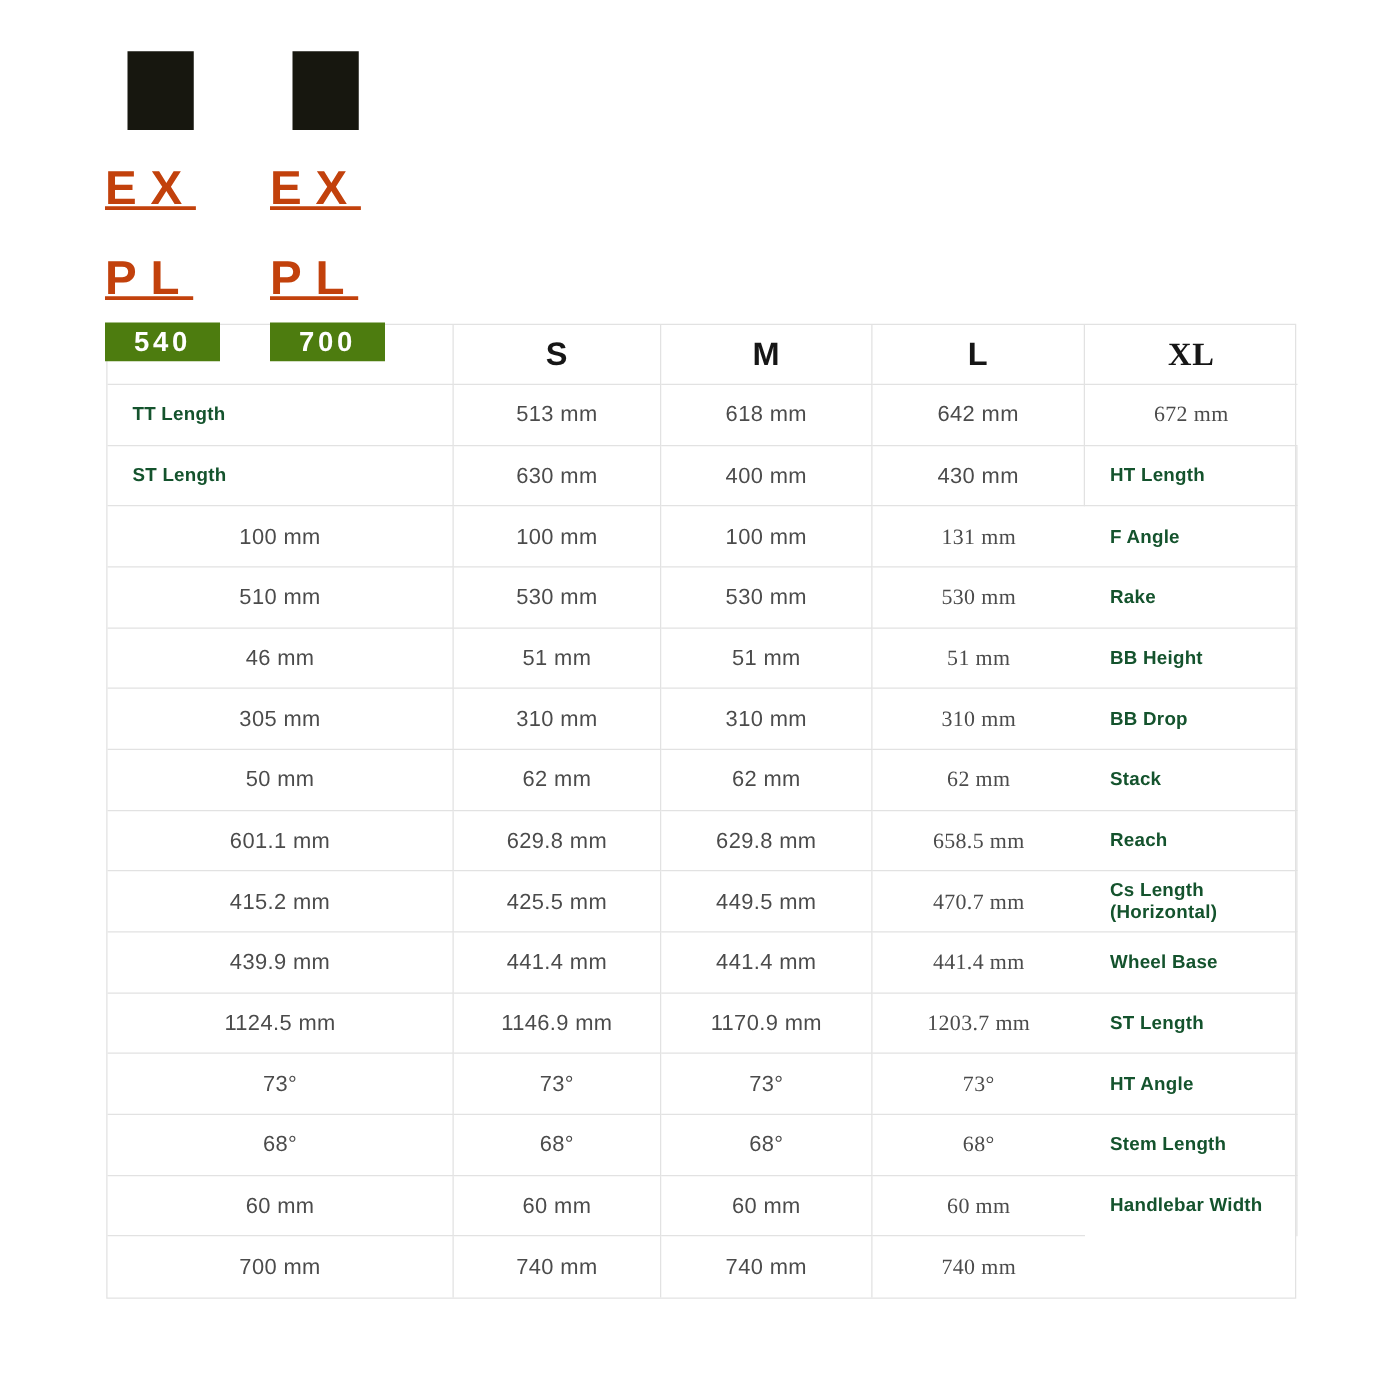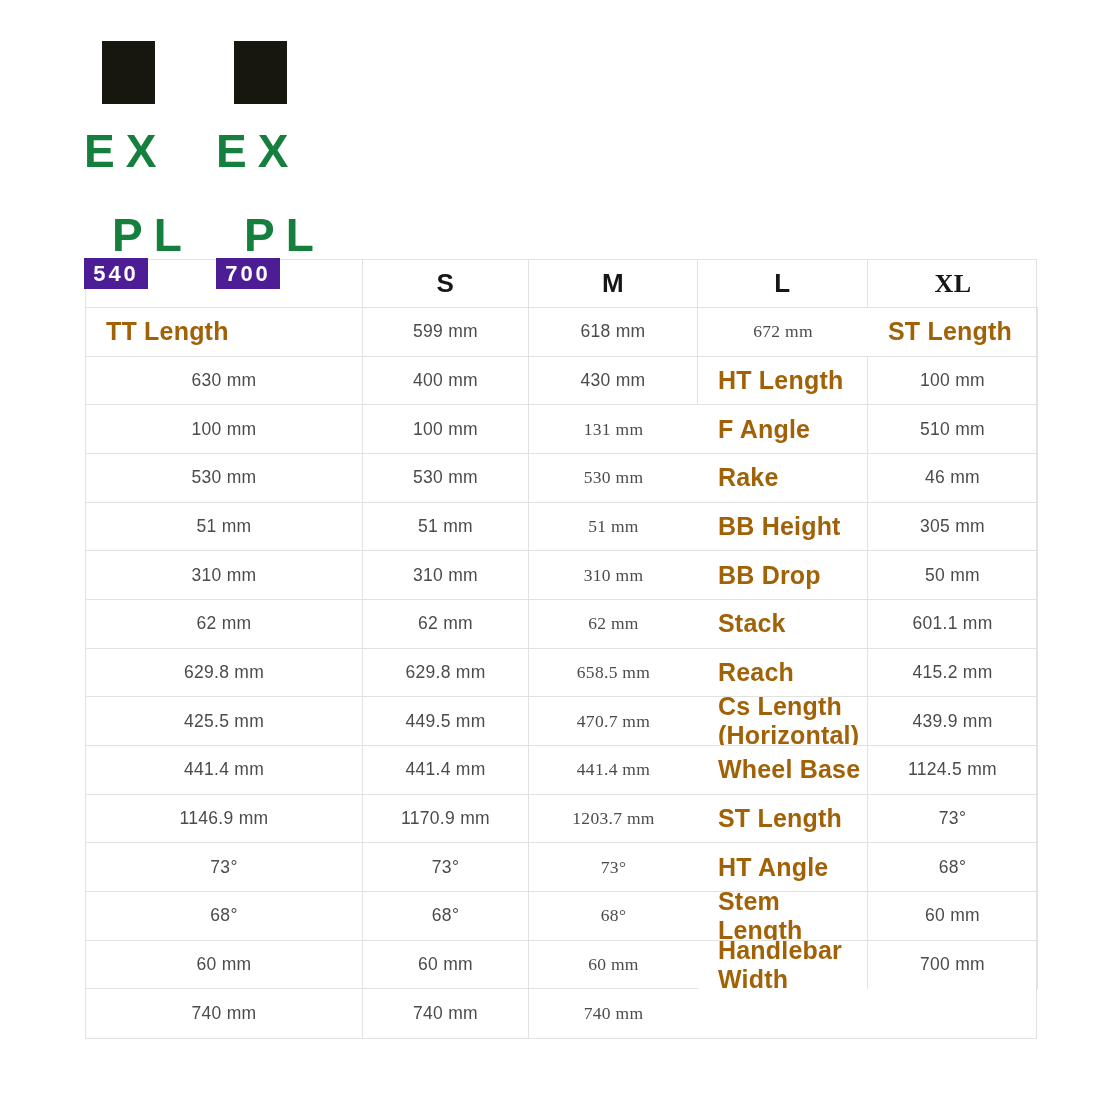--- a/index.html
+++ b/index.html
@@ -24,34 +24,35 @@
 
   .logo-square {
     position: absolute;
     top: 1px; left: 20px;
     width: 53px; height: 63px;
     background: #17170f;
   }
   .logo-line {
     position: absolute;
     left: 2px;
-    font-size: 46px;
+    font-size: 38px;
     font-weight: 800;
     letter-spacing: 11px;
     line-height: 44px;
-    color: #15803d;
+    color: #c2410c;
     white-space: nowrap;
+    text-decoration: underline;
   }
   .logo-line1 { top: 89px; }
-  .logo-line2 { top: 173px; margin-left: 28px; }
+  .logo-line2 { top: 161px; }
   .logo-badge {
     position: absolute;
     top: 218px; left: 2px;
-    width: 64px; height: 31px;
-    background: #4c1d95;
+    width: 92px; height: 31px;
+    background: #4d7c0f;
     color: #ffffff;
     font-size: 22px;
     font-weight: 700;
     letter-spacing: 3px;
     text-align: center;
     line-height: 31px;
   }
 
   
   .geo-table {
@@ -78,23 +79,23 @@
 
   .header-cell {
     font-size: 26px;
     font-weight: 700;
     color: #161616;
     letter-spacing: 0.5px;
   }
   .label-cell {
     justify-content: flex-start;
     padding-left: 20px;
-    font-size: 25px;
+    font-size: 15px;
     font-weight: 700;
-    color: #a16207;
+    color: #14532d;
     letter-spacing: 0.2px;
   }
   .value-cell {
     font-size: 17.5px;
     font-weight: 400;
     color: #4b4b4b;
     letter-spacing: 0.3px;
   }
 </style>
 </head>
@@ -115,22 +116,23 @@
 </div>
 
 <div class="geo-table" id="geo-table">
   <div class="cell header-cell"></div>
   <div class="cell header-cell">S</div>
   <div class="cell header-cell">M</div>
   <div class="cell header-cell">L</div>
   <div class="cell header-cell last-col">XL</div>
 
 <div class="cell label-cell">TT Length</div>
-    <div class="cell value-cell">599 mm</div>
+    <div class="cell value-cell">513 mm</div>
     <div class="cell value-cell">618 mm</div>
+    <div class="cell value-cell">642 mm</div>
     <div class="cell value-cell last-col">672 mm</div>
     <div class="cell label-cell">ST Length</div>
     <div class="cell value-cell">630 mm</div>
     <div class="cell value-cell">400 mm</div>
     <div class="cell value-cell">430 mm</div>
     <div class="cell label-cell">HT Length</div>
     <div class="cell value-cell">100 mm</div>
     <div class="cell value-cell">100 mm</div>
     <div class="cell value-cell">100 mm</div>
     <div class="cell value-cell last-col">131 mm</div>

